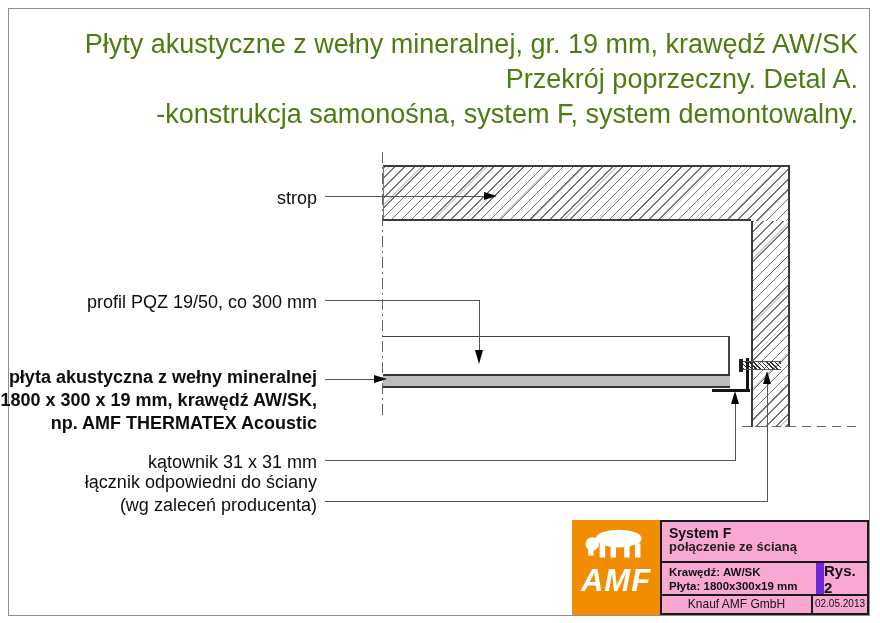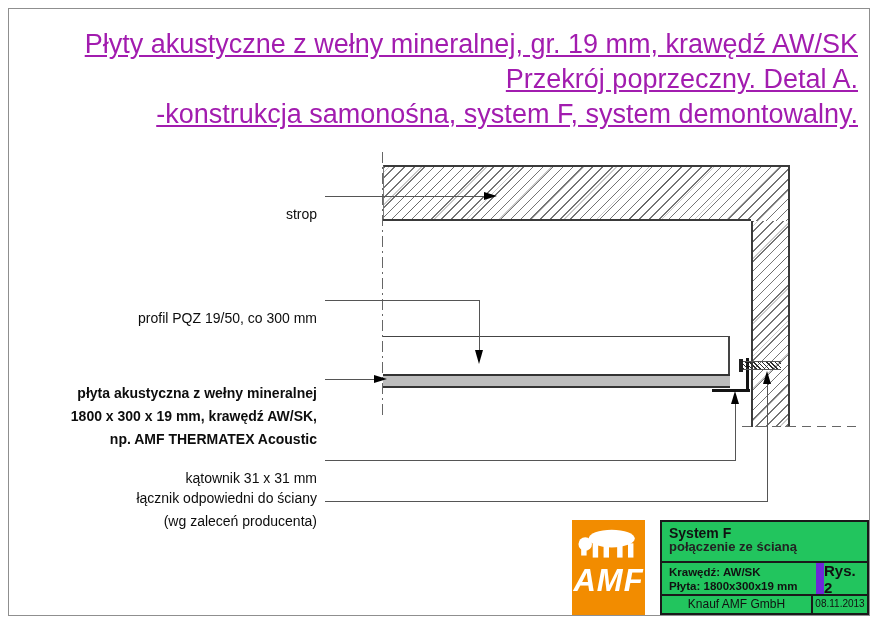--- a/index.html
+++ b/index.html
@@ -2,21 +2,21 @@
 <html><head>
 <meta charset="utf-8">
 <style>
   html,body{margin:0;padding:0;background:#fff;}
   #page{position:relative;width:880px;height:623px;background:#fff;overflow:hidden;
         font-family:"Liberation Sans", sans-serif;color:#111;}
   .frame{position:absolute;left:8px;top:8px;width:860px;height:606px;border:1px solid #8f8f8f;}
 
   
   .title{position:absolute;left:40px;top:27px;width:818px;text-align:right;
-         font-size:27px;line-height:35px;color:#a21caf;text-decoration:underline;}
+         font-size:27px;line-height:35px;color:#4d7c0f;}
 
   
   .hline{position:absolute;height:1px;background:#555;}
   .vline{position:absolute;width:1px;background:#555;}
   .darkline{position:absolute;background:#3a3a3a;}
   .arrow{position:absolute;width:0;height:0;}
   .arrow-right{border-left:13px solid #000;border-top:4px solid transparent;border-bottom:4px solid transparent;}
   .arrow-down{border-top:14px solid #000;border-left:4px solid transparent;border-right:4px solid transparent;}
   .arrow-up{border-bottom:13px solid #000;border-left:4px solid transparent;border-right:4px solid transparent;}
 
@@ -40,30 +40,30 @@
   .panel{position:absolute;left:383px;top:374px;width:347px;height:14px;background:#bdbdbd;
          border-top:2px solid #333;border-bottom:2px solid #333;box-sizing:border-box;}
   .bracket-h{position:absolute;left:712px;top:389px;width:38px;height:3px;background:#141414;}
   .bracket-v{position:absolute;left:746px;top:358px;width:3px;height:34px;background:#141414;}
   .screw-head{position:absolute;left:739px;top:359px;width:4px;height:13px;background:#222;}
   .screw-shaft{position:absolute;left:743px;top:361px;width:38px;height:9px;
          background:repeating-linear-gradient(45deg,#2c2c2c 0 1px,transparent 1px 3px);
          border-top:1px solid #555;border-bottom:1px solid #555;box-sizing:border-box;}
 
   
-  .lbl{position:absolute;right:563px;text-align:right;font-size:14px;line-height:23px;color:#0d0d0d;white-space:nowrap;margin-top:16px;}
+  .lbl{position:absolute;right:563px;text-align:right;font-size:18px;line-height:23px;color:#0d0d0d;white-space:nowrap;}
 
   
-  .logo{position:absolute;left:572px;top:520px;width:73px;height:95px;background:#F28C00;
+  .logo{position:absolute;left:572px;top:520px;width:88px;height:95px;background:#F28C00;
         display:flex;flex-direction:column;align-items:center;justify-content:flex-start;}
   .logo svg{margin-top:5px;}
   .logo-text{color:#fff;font-weight:bold;font-style:italic;font-size:31px;line-height:34px;
         letter-spacing:1px;margin-top:1px;}
   .tb{position:absolute;left:660px;top:520px;width:209px;height:95px;border:2px solid #1a1a1a;
-      box-sizing:border-box;background:#22c55e;}
+      box-sizing:border-box;background:#f9a8d4;}
   .tb-row1{height:41px;border-bottom:2px solid #1a1a1a;box-sizing:border-box;padding:3px 0 0 7px;}
   .tb-sys{font-size:14px;font-weight:bold;line-height:17px;}
   .tb-sub{font-size:13px;line-height:10px;font-weight:bold;color:#222;}
   .tb-row2{height:33px;border-bottom:2px solid #1a1a1a;box-sizing:border-box;display:flex;}
   .tb-cell-left{width:162px;border-right:8px solid #6d28d9;box-sizing:border-box;}
   .tb-cell-right{flex:1;display:flex;align-items:center;justify-content:center;}
   .tb-edge,.tb-board{font-size:11.5px;font-weight:bold;line-height:14px;padding-left:7px;}
   .tb-edge{padding-top:2px;}
   .tb-rys{font-size:15px;font-weight:bold;}
   .tb-row3{height:17px;display:flex;}
@@ -151,16 +151,16 @@
       <div class="tb-cell-left">
         <div class="tb-edge">Krawędź: AW/SK</div>
         <div class="tb-board">Płyta: 1800x300x19 mm</div>
       </div>
       <div class="tb-cell-right">
         <div class="tb-rys">Rys. 2</div>
       </div>
     </div>
     <div class="tb-row3">
       <div class="tb-company">Knauf AMF GmbH</div>
-      <div class="tb-date">08.11.2013</div>
+      <div class="tb-date">02.05.2013</div>
     </div>
   </div>
 </div>
 
 </body></html>

